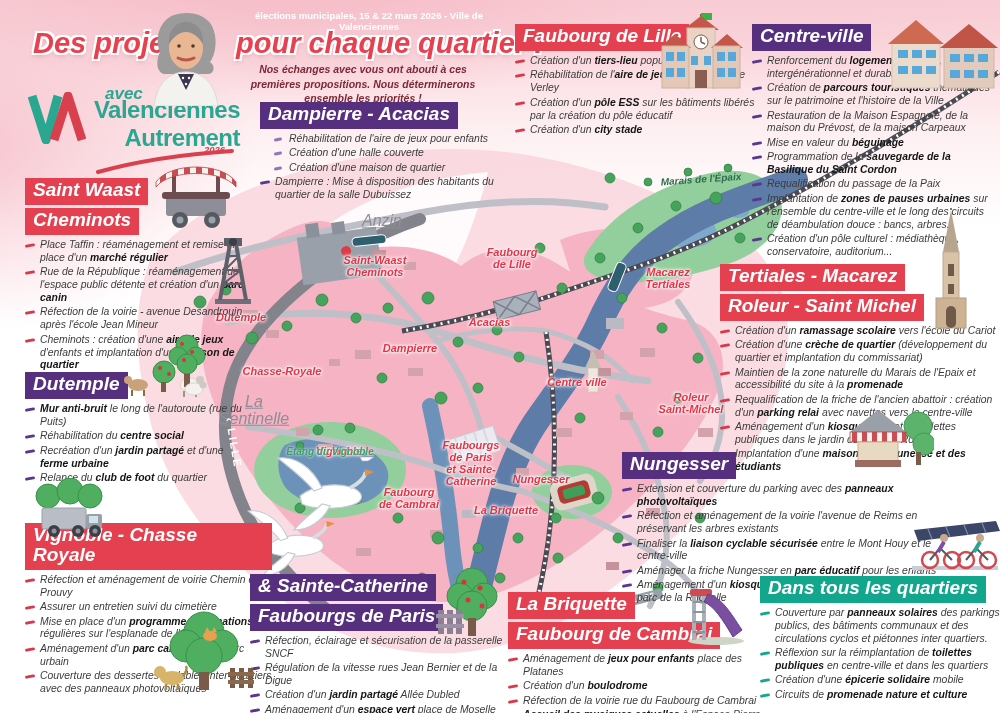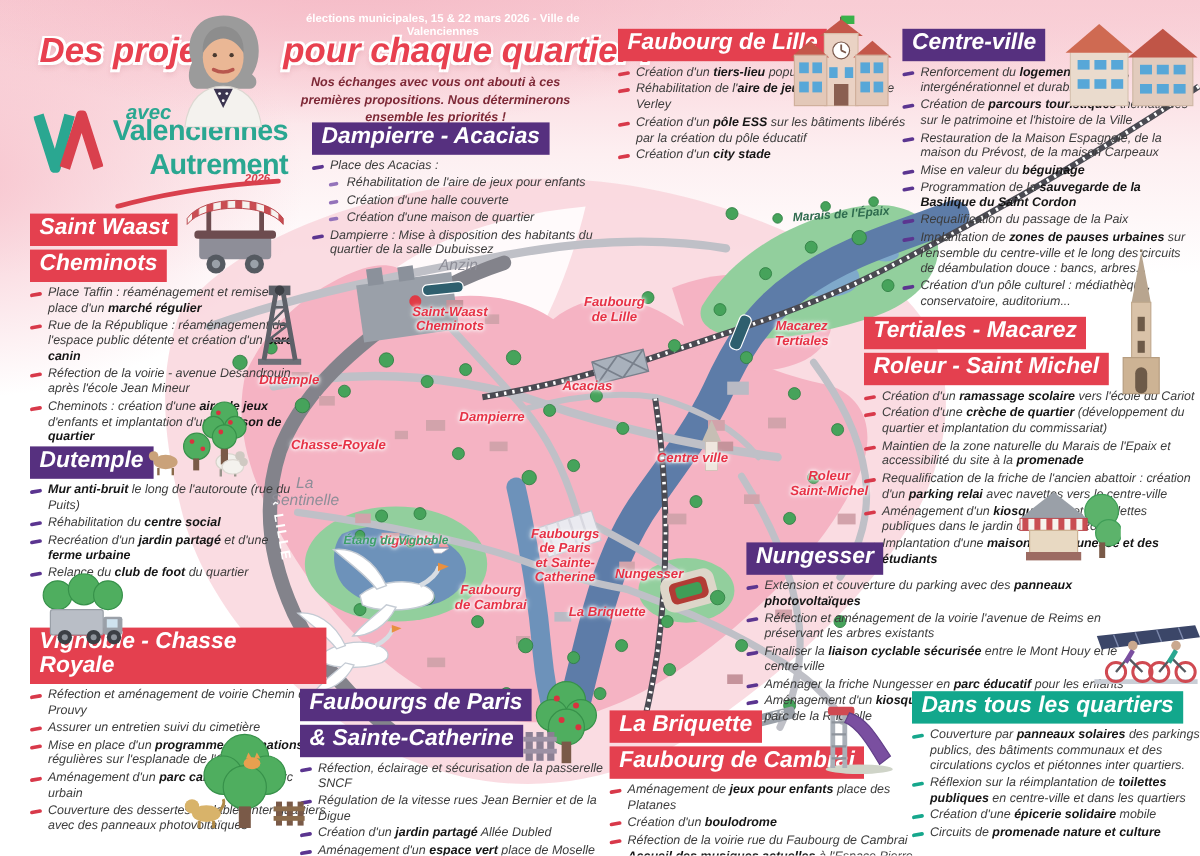--- a/index.html
+++ b/index.html
@@ -10,21 +10,21 @@
       radial-gradient(ellipse 420px 260px at -40px 150px, rgba(246,188,199,.85), rgba(246,188,199,0) 70%),
       radial-gradient(ellipse 500px 180px at 30% -30px, #f5bac6, rgba(245,186,198,0) 75%),
       radial-gradient(ellipse 600px 160px at 75% -40px, #f8ccd4, rgba(248,204,212,0) 80%),
       linear-gradient(180deg,#f8ccd4 0%,#fbdde2 9%,#fdeff1 18%,#ffffff 32%);
   }
   
   #map-svg{position:absolute;left:0;top:0;z-index:0;}
   #map-labels{position:absolute;left:0;top:0;width:1000px;height:713px;z-index:1;pointer-events:none;}
   .mlabel{position:absolute;white-space:pre-line;text-align:center;font-weight:bold;font-style:italic;line-height:1.08;}
   .ml-red{color:#e63246;font-size:11px;text-shadow:0 0 3px #fff,0 0 3px #fff,0 0 5px #fff;}
-  .ml-gray{color:#8e8e98;font-size:13px;font-weight:normal;}
+  .ml-gray{color:#8e8e98;font-size:16px;font-weight:normal;text-decoration:underline;}
   .ml-green{color:#3da06b;font-size:10px;text-shadow:0 0 3px #fff;}
   .ml-dgreen{color:#2e6b4e;font-size:10px;}
   .ml-road{color:#fff;font-size:11px;font-style:normal;letter-spacing:2px;}
   .ml-road2{color:#fff;font-size:7px;font-style:italic;background:#9aa0a8;padding:1px 8px;border-radius:2px;letter-spacing:1px;}
   
   .top-note{position:absolute;left:243px;top:10px;width:252px;z-index:2;
     color:#fff;font-size:9.5px;font-weight:bold;text-align:center;line-height:1.2;}
   .big-title{position:absolute;top:27px;z-index:2;white-space:nowrap;
     color:#e8404f;font-size:29px;font-weight:bold;font-style:italic;
     text-shadow:-2px -2px 0 #fff,2px -2px 0 #fff,-2px 2px 0 #fff,2px 2px 0 #fff,0 3px 5px rgba(140,40,50,.25);}
@@ -348,21 +348,20 @@
       <li><span>Mise en place d'un </span><b>programme d'animations</b><span> régulières sur l'esplanade de l'Odyssée</span></li>
       <li><span>Aménagement d'un </span><b>parc canin</b><span> dans le parc urbain</span></li>
       <li><span>Couverture des dessertes cyclables inter-quartiers avec des panneaux photovoltaïques</span></li>
     </ul>
   </div>
 <div class="section purple" id="sec-dampierre">
     <h2 class="sec-title">
       <span class="hline">Dampierre - Acacias</span>
     </h2>
     <ul class="sec-items">
-      <li><span>Place des Acacias :</span></li>
       <li class="sub"><span>Réhabilitation de l'aire de jeux pour enfants</span></li>
       <li class="sub"><span>Création d'une halle couverte</span></li>
       <li class="sub"><span>Création d'une maison de quartier</span></li>
       <li><span>Dampierre : Mise à disposition des habitants du quartier de la salle Dubuissez</span></li>
     </ul>
   </div>
 <div class="section red" id="sec-fbg-lille">
     <h2 class="sec-title">
       <span class="hline">Faubourg de Lille</span>
     </h2>
@@ -409,22 +408,22 @@
     <ul class="sec-items">
       <li><span>Extension et couverture du parking avec des </span><b>panneaux photovoltaïques</b></li>
       <li><span>Réfection et aménagement de la voirie l'avenue de Reims en préservant les arbres existants</span></li>
       <li><span>Finaliser la </span><b>liaison cyclable sécurisée</b><span> entre le Mont Houy et le centre-ville</span></li>
       <li><span>Aménager la friche Nungesser en </span><b>parc éducatif</b><span> pour les enfants</span></li>
       <li><span>Aménagement d'un </span><b>kiosque-café</b><span> et de toilettes publiques dans le parc de la Rhônelle</span></li>
     </ul>
   </div>
 <div class="section purple" id="sec-fbg-paris">
     <h2 class="sec-title">
+      <span class="hline">&amp; Sainte-Catherine</span>
       <span class="hline">Faubourgs de Paris</span>
-      <span class="hline">&amp; Sainte-Catherine</span>
     </h2>
     <ul class="sec-items">
       <li><span>Réfection, éclairage et sécurisation de la passerelle SNCF</span></li>
       <li><span>Régulation de la vitesse rues Jean Bernier et de la Digue</span></li>
       <li><span>Création d'un </span><b>jardin partagé</b><span> Allée Dubled</span></li>
       <li><span>Aménagement d'un </span><b>espace vert</b><span> place de Moselle</span></li>
     </ul>
   </div>
 <div class="section red" id="sec-briquette">
     <h2 class="sec-title">

